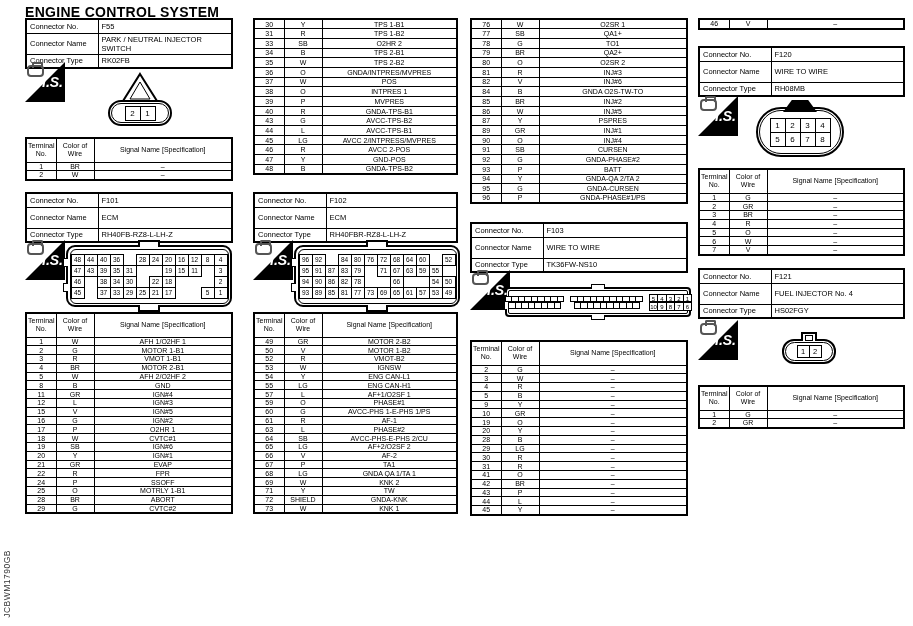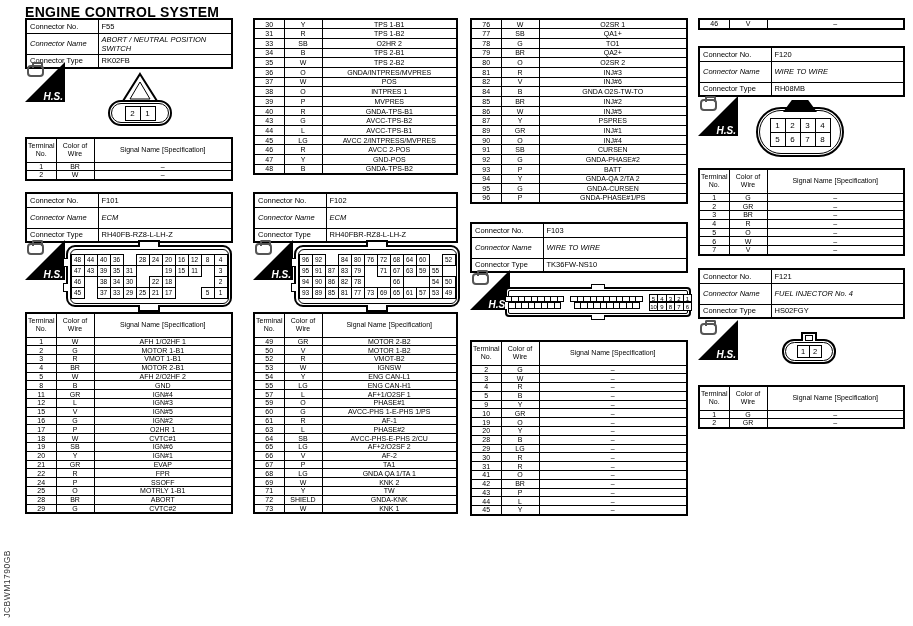--- a/index.html
+++ b/index.html
@@ -12,34 +12,34 @@
   .abs { position: absolute; }
   .title {
     left:25px; top:4px; font-size:14px; font-weight:bold;
     letter-spacing:0.3px; border-bottom:2px solid #3b82f6; padding:0 2px 1px 0;
   }
   table { border-collapse: collapse; background:#fff; }
   
   .info { border:2px solid #000; table-layout: fixed; width:100%; }
   .info td { border:1px solid #000; font-size:7.5px; padding:1px 3px; height:14px; vertical-align:middle; }
   .info td.lbl { width:72px; }
-  .info tr.r-name td { height:21px;font-style:italic; }
+  .info tr.r-name td { height:21px; }
   
   .term { border:2px solid #000; table-layout: fixed; width:100%; }
   .term th { border:1px solid #000; font-weight:normal; font-size:7px; height:24px; padding:0 1px; line-height:1.15; }
   .term td { border:1px solid #000; font-size:7px; height:8.8px; line-height:1; text-align:center; padding:0 1px; }
   .term col.c-no { width:30px; }
   .term col.c-color { width:38px; }
   .cont td { height:9.7px; }
   
   .hs { width:40px; height:40px; position:absolute; }
   .hs-tri { position:absolute; inset:0; background:#000; clip-path:polygon(100% 0, 100% 100%, 0 100%); }
   .hs-conn { position:absolute; top:3px; left:2px; width:17px; height:12px; border:2px solid #555; border-radius:4px; }
   .hs-conn::after { content:""; position:absolute; top:-5px; left:3px; width:7px; height:4px; border:2px solid #555; border-bottom:none; border-radius:2px 2px 0 0; }
-  .hs-text { position:absolute; right:2px; bottom:0; color:#fff; font-weight:bold; font-style:italic; font-size:10px; z-index:2; }
+  .hs-text { position:absolute; right:2px; bottom:12px; color:#fff; font-weight:bold; font-style:italic; font-size:14px; z-index:2; }
   
   .stadium { position:relative; border:2px solid #000; background:#fff; display:flex; align-items:center; justify-content:center; }
   .stadium-inner { position:absolute; inset:1px; border:1px solid #000; }
   .pins { position:relative; z-index:1; }
   .pins td { width:15px; height:14px; border:1.5px solid #000; font-size:8px; text-align:center; padding:0; background:#fff; }
   .pins-sm td { width:12px; height:12px; font-size:7.5px; }
   .f55-tri { display:block; margin:0 auto -2px; position:relative; z-index:1; }
   .f120-tab { width:34px; height:12px; background:#000; clip-path:polygon(0 100%, 26% 0, 74% 0, 100% 100%); margin:0 auto -5px; position:relative; z-index:2; }
   .f121-tab { width:16px; height:9px; border:2px solid #000; border-bottom:none; background:#fff; margin:0 auto -2px; position:relative; z-index:2; }
   .f121-tab::after { content:""; display:block; width:6px; height:4px; border:1px solid #000; margin:1px auto 0; }
@@ -74,21 +74,21 @@
 <div class="title abs">ENGINE CONTROL SYSTEM</div>
 
 <table class="info abs" style="left:25px; top:18px; width:208px;">
   <tbody>
       <tr>
     <td class="lbl">Connector No.</td>
     <td>F55</td>
   </tr>
   <tr class="r-name">
     <td class="lbl">Connector Name</td>
-    <td>ABORT / NEUTRAL POSITION SWITCH</td>
+    <td>PARK / NEUTRAL INJECTOR SWITCH</td>
   </tr>
   <tr>
     <td class="lbl">Connector Type</td>
     <td>RK02FB</td>
   </tr>
 </tbody>
   </table>
 
 <div class="hs" style="left:25px; top:62px;">
   <span class="hs-conn"></span>

